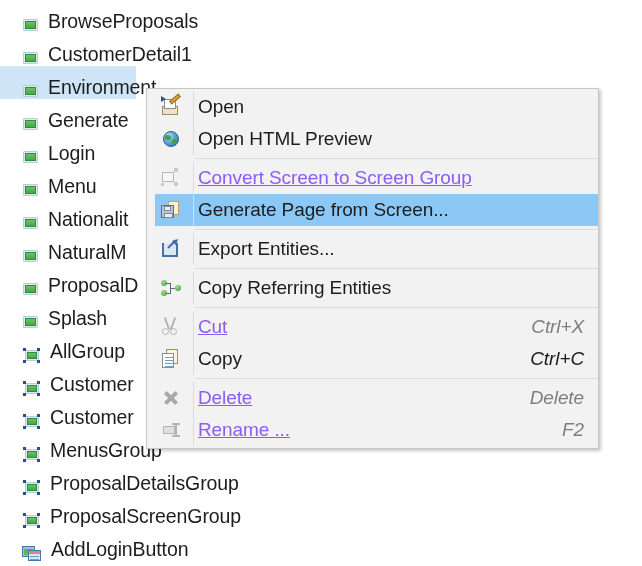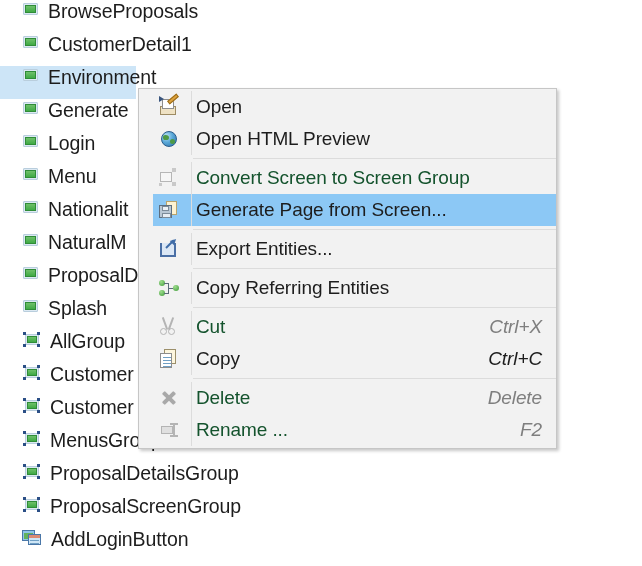--- a/index.html
+++ b/index.html
@@ -24,21 +24,21 @@
     position: absolute;
     left: 0;
     top: 0;
     width: 642px;
     height: 566px;
   }
   .tree-row {
     position: relative;
     height: 33px;
     display: flex;
-    align-items: flex-start;
+    align-items: flex-end;
     padding-left: 22px;
     box-sizing: border-box;
   }
   .tree-row.selected {
     background: #cde5f7;
     width: 136px;
   }
   .tree-label {
     font-size: 19.5px;
     color: #1d1d1d;
@@ -139,28 +139,28 @@
     position: absolute;
     left: 1px; top: 5px;
     width: 9px; height: 1px;
     background: #6f9fc4;
     box-shadow: 0 3px 0 #6f9fc4;
   }
 
   
   #menu {
     position: absolute;
-    left: 138px;
+    left: 146px;
     top: 88px;
-    width: 419px;
+    width: 453px;
     background: #f2f2f2;
     border: 1px solid #c6c6c6;
     box-sizing: border-box;
     box-shadow: 2px 2px 3px rgba(0,0,0,0.22);
-    padding: 2px 0 2px 14px;
+    padding: 2px 0 2px 8px;
   }
   .mi {
     position: relative;
     height: 32px;
     display: flex;
     align-items: center;
     box-sizing: border-box;
   }
   .mi.highlight { background: #8cc8f5; }
   .mi-icon {
@@ -178,21 +178,21 @@
     width: 1px;
     background: #dcdcdc;
   }
   .mi-label {
     font-size: 19px;
     color: #1d1d1d;
     margin-left: 8px;
     white-space: nowrap;
     letter-spacing: -0.1px;
   }
-  .mi.disabled .mi-label { color: #14532d; }
+  .mi.disabled .mi-label { color: #8b5cf6; text-decoration: underline; }
   .mi-accel {
     margin-left: auto;
     margin-right: 14px;
     font-size: 19px;
     color: #1d1d1d;
     letter-spacing: -0.1px;
     font-style: italic;
   }
   .mi.disabled .mi-accel { color: #7f7f7f; }
   .msep {

